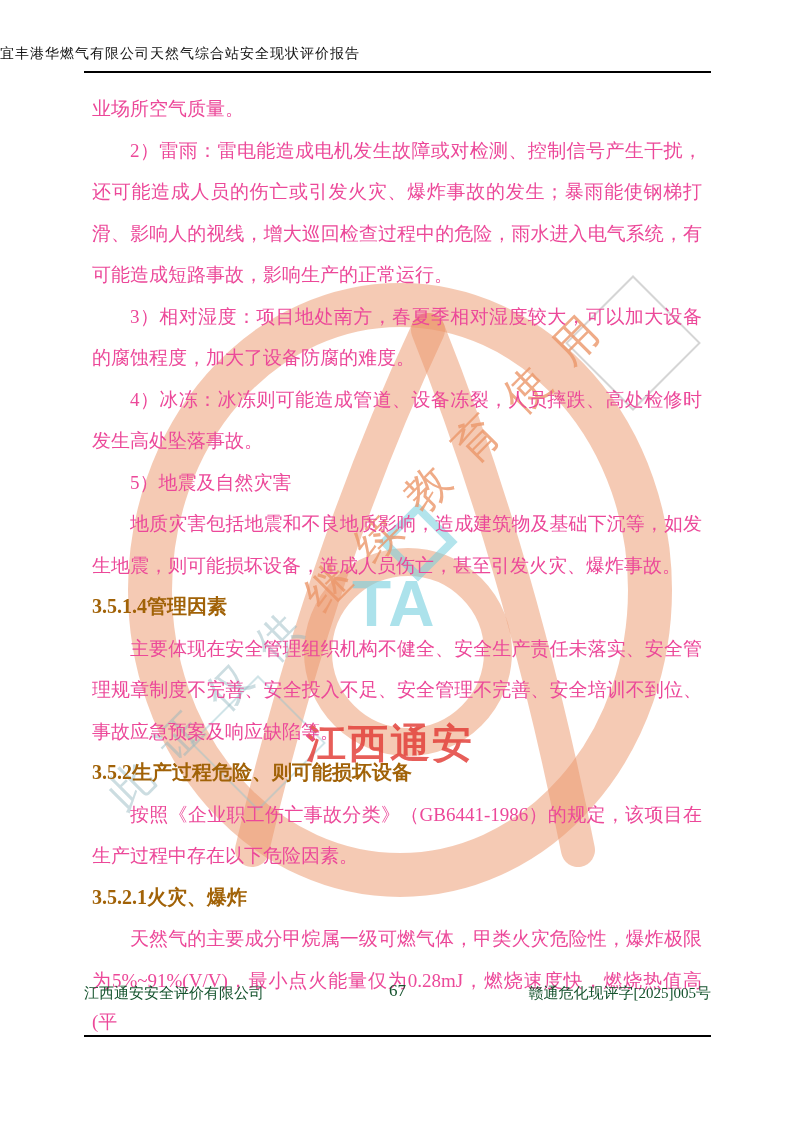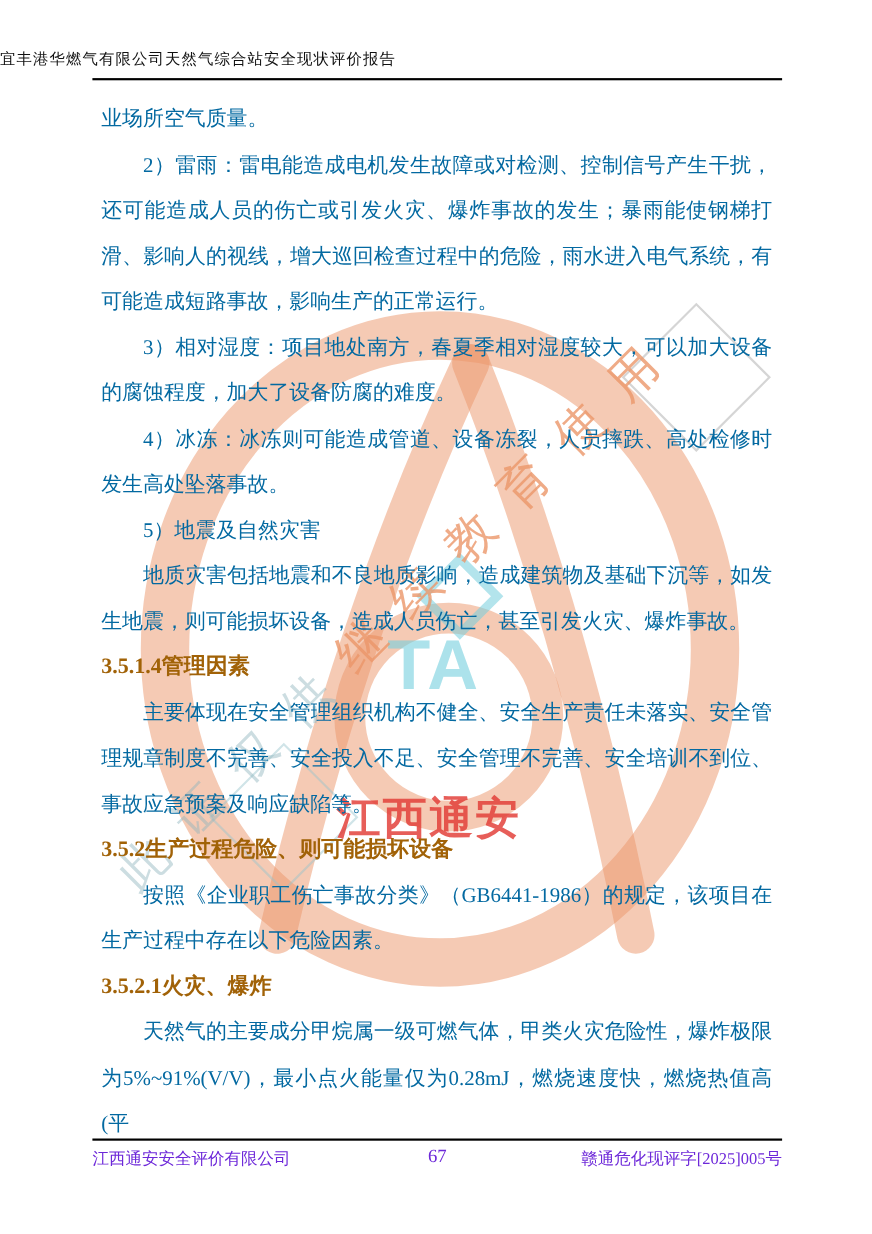--- a/index.html
+++ b/index.html
@@ -17,35 +17,35 @@
   .header-rule {
     position:absolute; top:71px; left:84px; width:627px; height:2px;
     background:#000;
   }
   
   .body-block {
     position:absolute; top:88px; left:92px; width:610px; z-index:2;
   }
   .para {
     margin:0; font-size:19px; line-height:41.5px;
-    text-align:justify; text-indent:2em; color:#0369a1;
+    text-align:justify; text-indent:2em; color:#ec4899;
   }
   .para.noindent { text-indent:0; }
   .heading {
     margin:0; font-size:20px; line-height:41.5px;
     font-weight:bold; text-indent:0; text-align:left; color:#a16207;
   }
   
   .footer-rule {
     position:absolute; top:1035px; left:84px; width:627px; height:2px;
     background:#000;
   }
   .footer {
-    position:absolute; top:1041px; left:84px; width:627px; height:24px;
-    font-size:15px; color:#6d28d9; z-index:2;
+    position:absolute; top:981px; left:84px; width:627px; height:24px;
+    font-size:15px; color:#14532d; z-index:2;
   }
   .footer-company { position:absolute; left:0; top:3px; }
   .footer-page    { position:absolute; left:50%; transform:translateX(-50%); top:0px; font-size:17px; }
   .footer-doc     { position:absolute; right:0; top:3px; }
   
   .wm { position:absolute; inset:0; z-index:1; pointer-events:none; }
   .wm-svg { position:absolute; left:0; top:0; }
   .wm-diagonal {
     position:absolute; left:115px; top:772px;
     transform:rotate(-45deg); transform-origin:left center;

